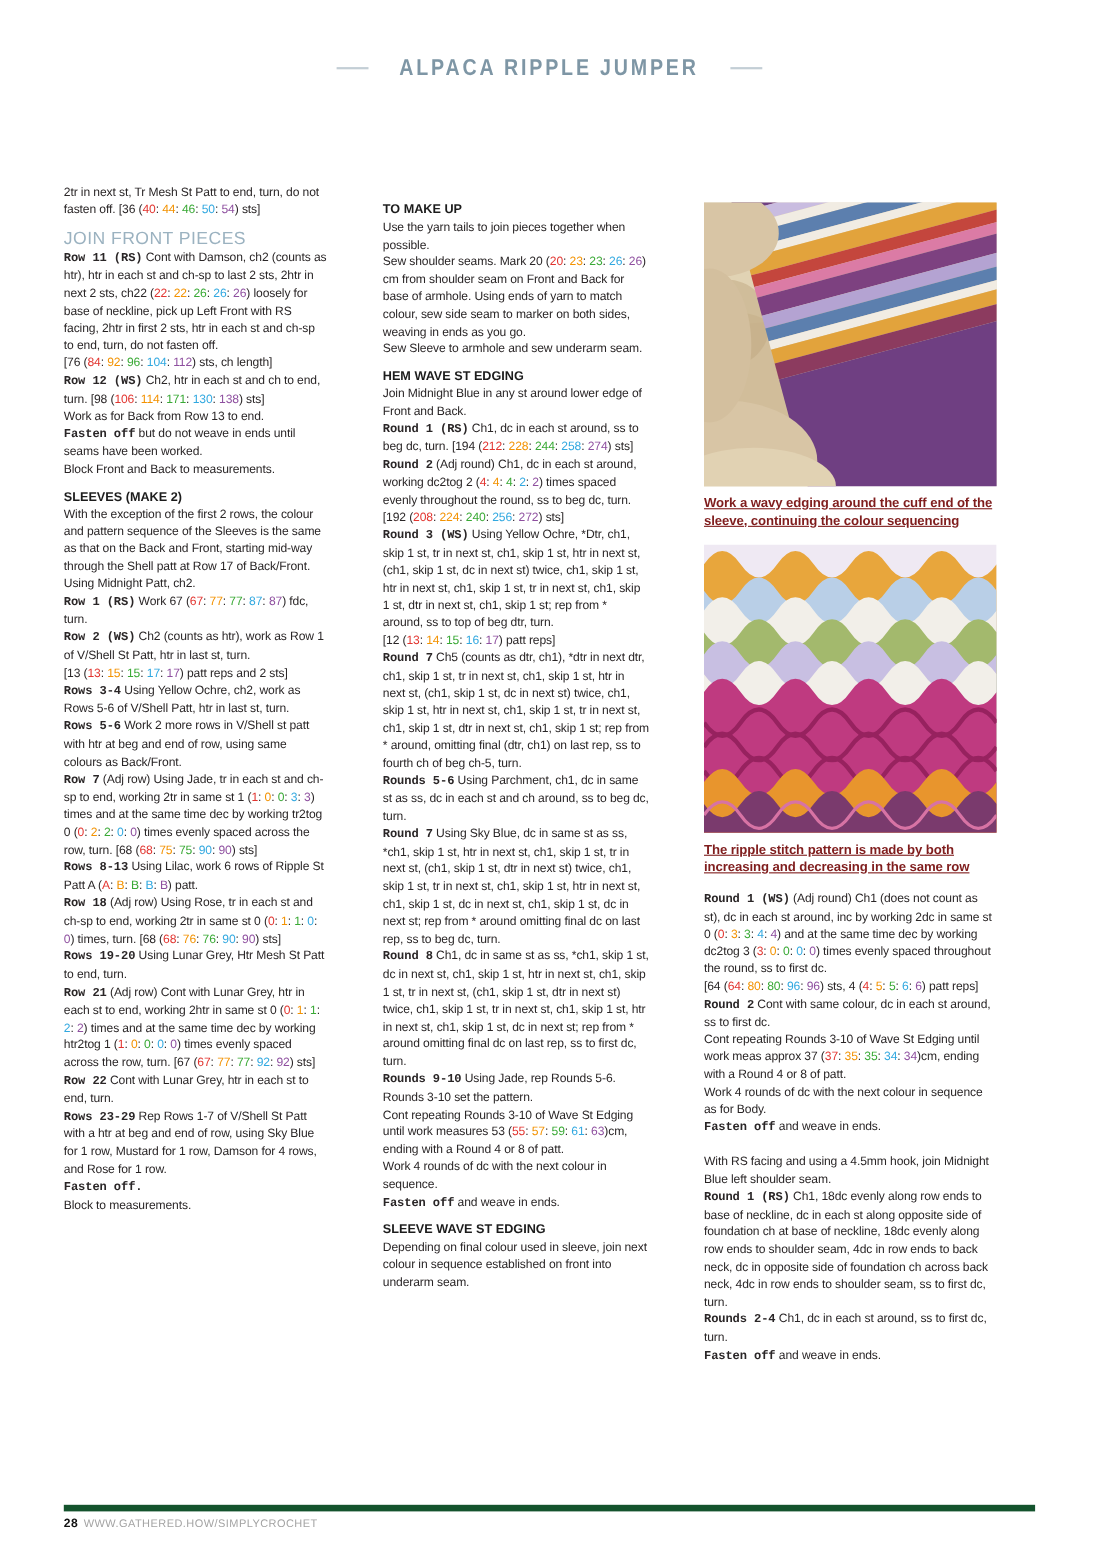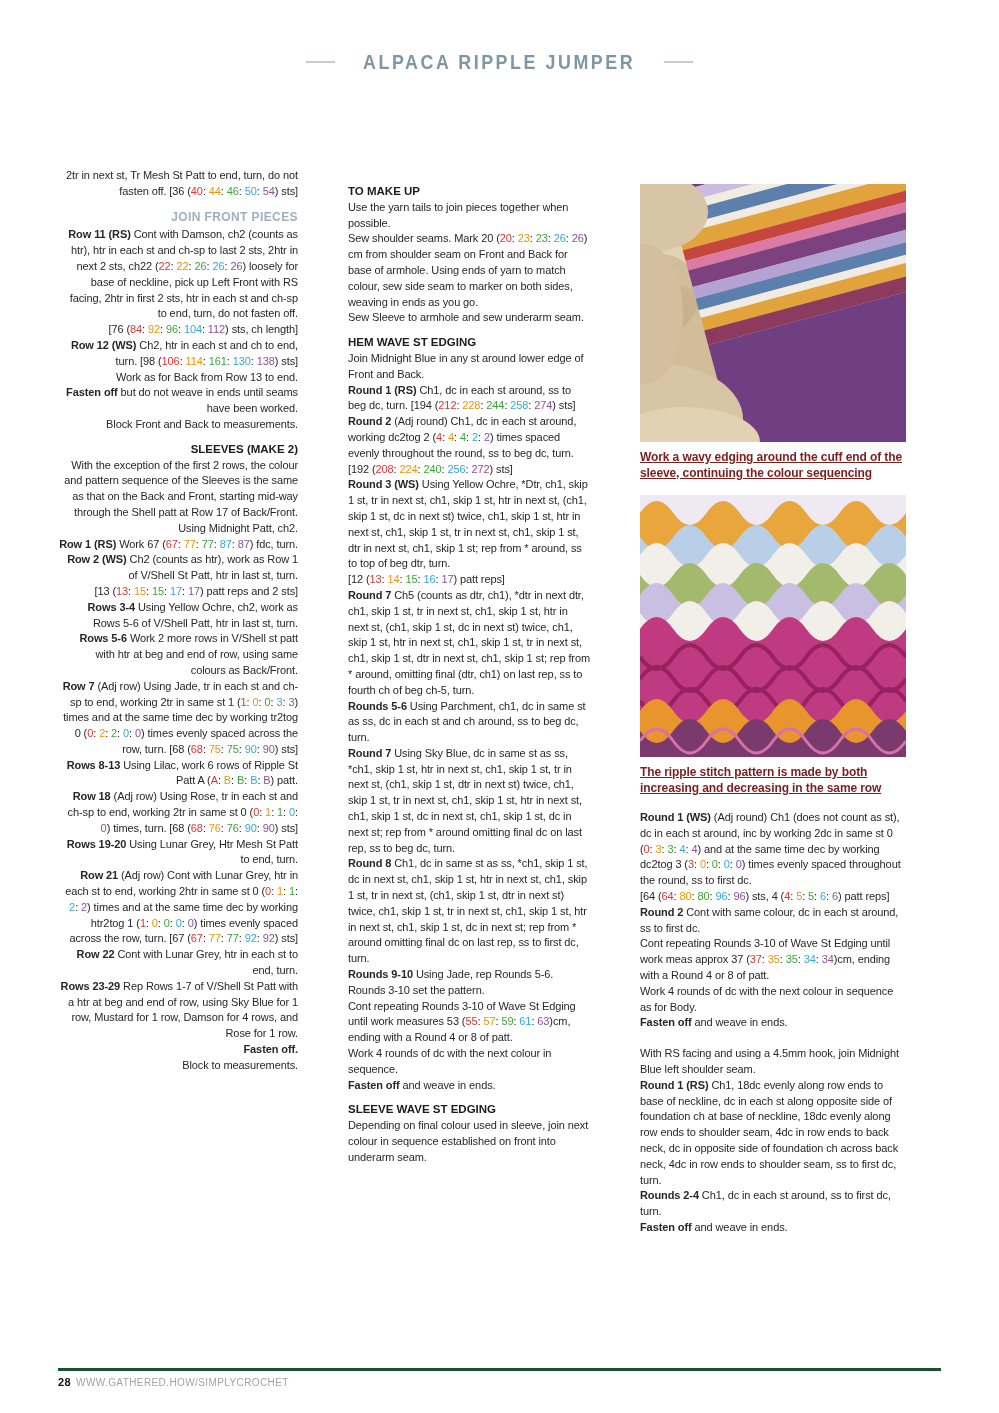--- a/index.html
+++ b/index.html
@@ -5,62 +5,62 @@
   *{box-sizing:border-box;}
   html,body{margin:0;padding:0;background:#fff;}
   body{width:999px;height:1413px;font-family:"Liberation Sans",sans-serif;}
   .page{position:relative;width:999px;height:1413px;overflow:hidden;background:#ffffff;}
 
   .masthead{position:absolute;top:50px;left:0;width:100%;display:flex;align-items:center;justify-content:center;gap:4px;}
   .masthead .rule{width:29px;height:2px;background:#c3ced5;}
   h1.title{margin:0;font-size:21px;font-weight:bold;letter-spacing:3px;color:var(--heading,#7e96a5);transform:scaleX(.85);white-space:nowrap;}
 
   .col{position:absolute;top:168px;font-size:11px;line-height:15.8px;letter-spacing:-0.1px;color:#2a2627;}
-  .col1{left:58px;width:240px;text-align:right;}
+  .col1{left:58px;width:240px;}
   .col2{left:348px;width:242px;}
   .col3{left:640px;width:266px;}
   .col p.para{margin:0;}
-  h2.teal{margin:10px 0 2px;font-size:12px;font-weight:bold;letter-spacing:.4px;color:var(--subhead,#9bb2c0);}
+  h2.teal{margin:10px 0 2px;font-size:16px;font-weight:normal;letter-spacing:.4px;color:var(--subhead,#9bb2c0);}
   h3.head{margin:9px 0 0;font-size:11.5px;font-weight:bold;color:#1c1c1c;letter-spacing:0;}
   .col > :first-child, .blocks > :first-child{margin-top:16px;}
   .spacer{height:15px;}
-  strong{font-weight:bold;}
+  strong{font-weight:bold;font-family:Liberation Mono, monospace;}
 
   .sz1{color:var(--c1,#e2342f);}
   .sz2{color:var(--c2,#f39200);}
   .sz3{color:var(--c3,#39a935);}
   .sz4{color:var(--c4,#31a8e0);}
   .sz5{color:var(--c5,#8e4f9f);}
 
   figure{margin:0;}
   .photo svg{display:block;}
   .caption{margin:8px 0 14px;font-weight:bold;font-size:12px;line-height:15.5px;color:#7f1d1d;letter-spacing:-0.1px;text-decoration:underline;}
   .caption.last{}
 
-  .footer{position:absolute;left:58px;right:58px;top:1368px;border-top:3px solid #14532d;padding-top:5px;font-size:10px;letter-spacing:.4px;}
+  .footer{position:absolute;left:58px;right:58px;top:1368px;border-top:6px solid #14532d;padding-top:5px;font-size:10px;letter-spacing:.4px;}
   .pagenum{font-weight:bold;color:#111;font-size:11px;margin-right:5px;}
   .site{color:#a3a3a3;}
 </style>
 </head>
 <body>
 
 <div class="page">
 
   <header class="masthead">
     <span class="rule"></span>
     <h1 class="title">ALPACA RIPPLE JUMPER</h1>
     <span class="rule"></span>
   </header>
 
   <section class="col col1">
       <p class="para">2tr in next st, Tr Mesh St Patt to end, turn, do not fasten off. [36 (<span class="sz1">40</span>: <span class="sz2">44</span>: <span class="sz3">46</span>: <span class="sz4">50</span>: <span class="sz5">54</span>) sts]</p>
       <h2 class="teal">JOIN FRONT PIECES</h2>
       <p class="para"><strong>Row 11 (RS)</strong> Cont with Damson, ch2 (counts as htr), htr in each st and ch-sp to last 2 sts, 2htr in next 2 sts, ch22 (<span class="sz1">22</span>: <span class="sz2">22</span>: <span class="sz3">26</span>: <span class="sz4">26</span>: <span class="sz5">26</span>) loosely for base of neckline, pick up Left Front with RS facing, 2htr in first 2 sts, htr in each st and ch-sp to end, turn, do not fasten off.</p>
       <p class="para">[76 (<span class="sz1">84</span>: <span class="sz2">92</span>: <span class="sz3">96</span>: <span class="sz4">104</span>: <span class="sz5">112</span>) sts, ch length]</p>
-      <p class="para"><strong>Row 12 (WS)</strong> Ch2, htr in each st and ch to end, turn. [98 (<span class="sz1">106</span>: <span class="sz2">114</span>: <span class="sz3">161</span>: <span class="sz4">130</span>: <span class="sz5">138</span>) sts]</p>
+      <p class="para"><strong>Row 12 (WS)</strong> Ch2, htr in each st and ch to end, turn. [98 (<span class="sz1">106</span>: <span class="sz2">114</span>: <span class="sz3">171</span>: <span class="sz4">130</span>: <span class="sz5">138</span>) sts]</p>
       <p class="para">Work as for Back from Row 13 to end.</p>
       <p class="para"><strong>Fasten off</strong> but do not weave in ends until seams have been worked.</p>
       <p class="para">Block Front and Back to measurements.</p>
       <h3 class="head">SLEEVES (MAKE 2)</h3>
       <p class="para">With the exception of the first 2 rows, the colour and pattern sequence of the Sleeves is the same as that on the Back and Front, starting mid-way through the Shell patt at Row 17 of Back/Front.</p>
       <p class="para">Using Midnight Patt, ch2.</p>
       <p class="para"><strong>Row 1 (RS)</strong> Work 67 (<span class="sz1">67</span>: <span class="sz2">77</span>: <span class="sz3">77</span>: <span class="sz4">87</span>: <span class="sz5">87</span>) fdc, turn.</p>
       <p class="para"><strong>Row 2 (WS)</strong> Ch2 (counts as htr), work as Row 1 of V/Shell St Patt, htr in last st, turn.</p>
       <p class="para">[13 (<span class="sz1">13</span>: <span class="sz2">15</span>: <span class="sz3">15</span>: <span class="sz4">17</span>: <span class="sz5">17</span>) patt reps and 2 sts]</p>
       <p class="para"><strong>Rows 3-4</strong> Using Yellow Ochre, ch2, work as Rows 5-6 of V/Shell Patt, htr in last st, turn.</p>

